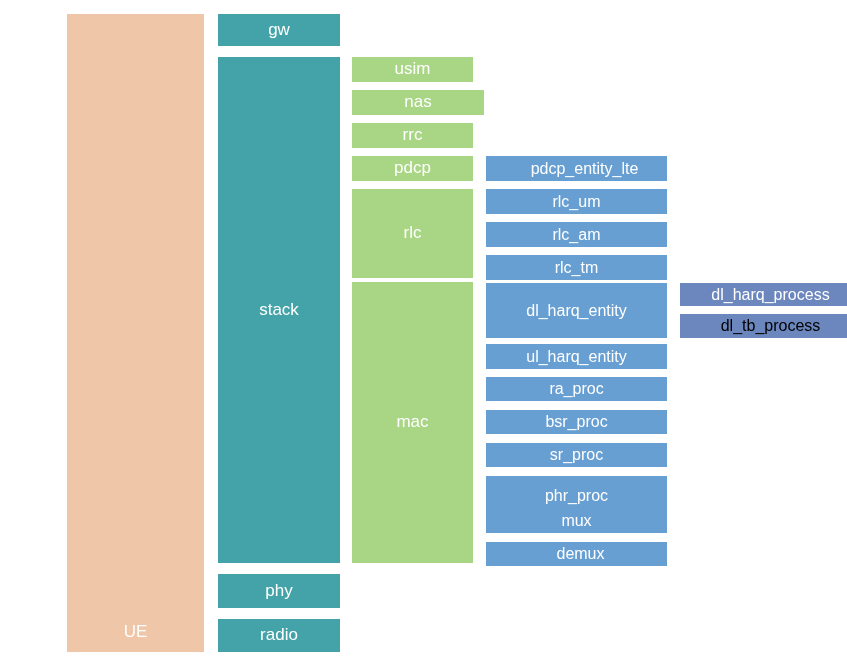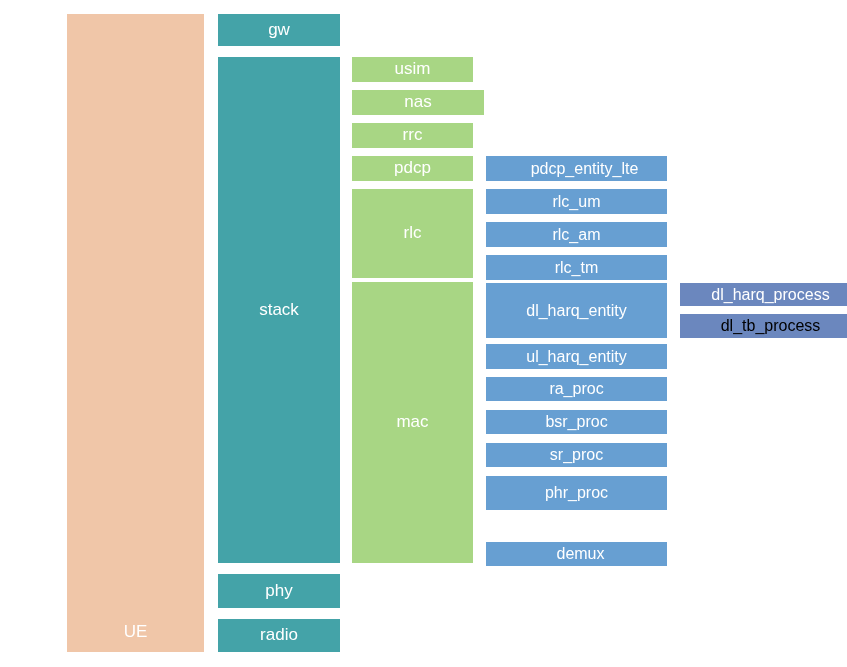--- a/index.html
+++ b/index.html
@@ -63,19 +63,20 @@
 
   <div class="block lvl-entity anchor-mid" style="left: 446px; top: 156px; width: 181px; height: 25px; background: rgb(103, 159, 210); color: rgb(255, 255, 255); padding-left: 16px;">pdcp_entity_lte</div>
   <div class="block lvl-entity anchor-mid" style="left: 446px; top: 189px; width: 181px; height: 25px; background: rgb(103, 159, 210); color: rgb(255, 255, 255);">rlc_um</div>
   <div class="block lvl-entity anchor-mid" style="left: 446px; top: 222px; width: 181px; height: 25px; background: rgb(103, 159, 210); color: rgb(255, 255, 255);">rlc_am</div>
   <div class="block lvl-entity anchor-mid" style="left: 446px; top: 255px; width: 181px; height: 25px; background: rgb(103, 159, 210); color: rgb(255, 255, 255);">rlc_tm</div>
   <div class="block lvl-entity anchor-mid" style="left: 446px; top: 283px; width: 181px; height: 55px; background: rgb(103, 159, 210); color: rgb(255, 255, 255);">dl_harq_entity</div>
   <div class="block lvl-entity anchor-mid" style="left: 446px; top: 344px; width: 181px; height: 25px; background: rgb(103, 159, 210); color: rgb(255, 255, 255);">ul_harq_entity</div>
   <div class="block lvl-entity anchor-mid" style="left: 446px; top: 377px; width: 181px; height: 24px; background: rgb(103, 159, 210); color: rgb(255, 255, 255);">ra_proc</div>
   <div class="block lvl-entity anchor-mid" style="left: 446px; top: 410px; width: 181px; height: 24px; background: rgb(103, 159, 210); color: rgb(255, 255, 255);">bsr_proc</div>
   <div class="block lvl-entity anchor-mid" style="left: 446px; top: 443px; width: 181px; height: 24px; background: rgb(103, 159, 210); color: rgb(255, 255, 255);">sr_proc</div>
-  <div class="block lvl-entity anchor-mid" style="left: 446px; top: 476px; width: 181px; height: 34px; background: rgb(103, 159, 210); color: rgb(255, 255, 255);">phr_proc</div>
+  <div class="block lvl-entity anchor-mid" style="left: 446px; top: 476px; width: 181px; height: 40px; background: rgb(103, 159, 210); color: rgb(255, 255, 255);">phr_proc</div>
+  <div class="block lvl-entity anchor-mid" style="left: 446px; top: 509px; width: 181px; height: 24px; background: rgb(103, 159, 210); color: rgb(255, 255, 255);">mux</div>
   <div class="block lvl-entity anchor-mid" style="left: 446px; top: 542px; width: 181px; height: 24px; background: rgb(103, 159, 210); color: rgb(255, 255, 255); padding-left: 8px;">demux</div>
 
   <div class="block lvl-proc anchor-mid" style="left: 640px; top: 283px; width: 181px; height: 23px; background: rgb(107, 135, 190); color: rgb(255, 255, 255);">dl_harq_process</div>
   <div class="block lvl-proc anchor-mid" style="left: 640px; top: 314px; width: 181px; height: 24px; background: rgb(107, 135, 190); color: #000000;">dl_tb_process</div>
 
 </div>
 
 </body></html>

